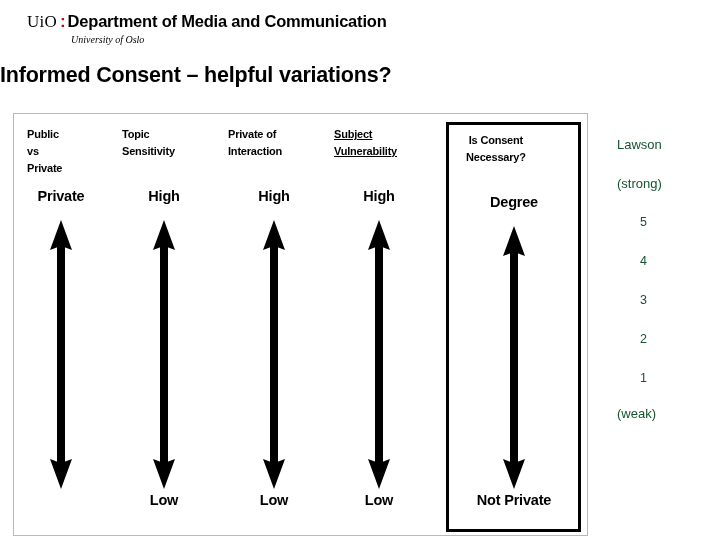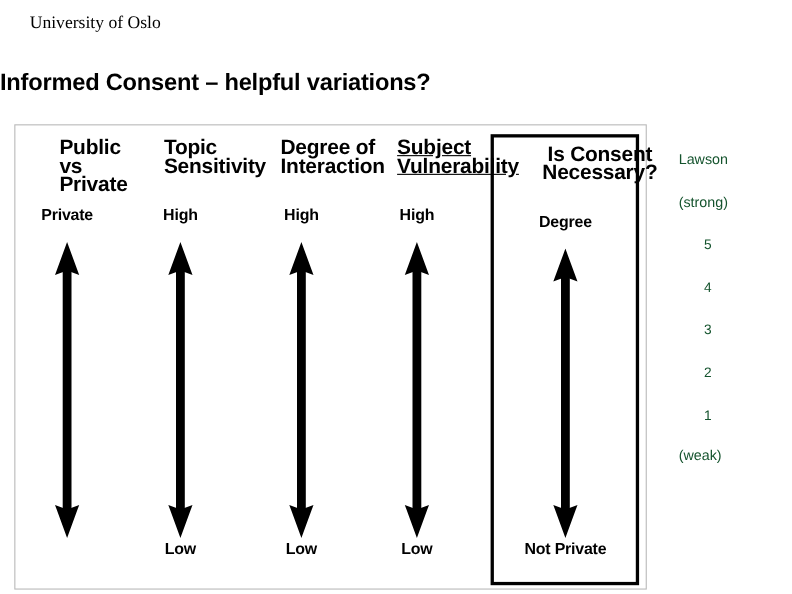--- a/index.html
+++ b/index.html
@@ -45,23 +45,25 @@
   }
   .dept-name {
     font-family: "Liberation Sans", sans-serif;
     font-weight: bold;
     font-size: 16.5px;
     letter-spacing: -0.2px;
   }
   #brand-line2 {
     display: block;
     font-family: "Liberation Serif", serif;
-    font-size: 16px;
+    font-size: 10px;
     line-height: 15px;
+    margin-left: 44px;
     margin-top: 1px;
+    font-style: italic;
   }
 
   
   #slide-title {
     position: absolute;
     left: 0;
     top: 63px;
     width: 720px;
     text-align: left;
     font-family: "Liberation Sans", sans-serif;
@@ -99,25 +101,24 @@
   .axis-col {
     position: absolute;
     top: 0;
     height: 100%;
   }
 
   .col-header {
     position: absolute;
     font-family: "Liberation Sans", sans-serif;
     font-weight: bold;
-    font-size: 19px;
+    font-size: 11px;
     line-height: 17px;
     letter-spacing: -0.2px;
     white-space: pre-line;
-    margin-left: 27px;
   }
 
   .top-label, .bottom-label {
     position: absolute;
     font-family: "Liberation Sans", sans-serif;
     font-weight: bold;
     font-size: 14.5px;
     letter-spacing: -0.2px;
     text-align: center;
     white-space: nowrap;
@@ -149,20 +150,23 @@
   }
   .scale-num {
     left: 48px;
     font-size: 12.5px;
   }
 </style>
 </head>
 <body>
 
 <div id="brand">
+  <span id="brand-line1">
+    <span class="uio-mark">UiO</span><span class="uio-colon">:</span><span class="dept-name">Department of Media and Communication</span>
+  </span>
   <span id="brand-line2">University of Oslo</span>
 </div>
 
 <div id="slide-title">Informed Consent – helpful variations?</div>
 
 <div id="figure">
 
   <div id="consent-box"></div>
 
   <div class="axis-col">
@@ -181,21 +185,21 @@
 Sensitivity</div>
     <div class="top-label" style="left:150px; top:74px;">High</div>
     <svg class="arrow-svg" style="left:150px; top:106px;" width="26" height="269" viewBox="0 0 26 269">
       <polygon points="13,0 24,30 16,27 16,242 24,239 13,269 2,239 10,242 10,27 2,30" fill="#000000"></polygon>
       <rect x="9" y="22" width="8" height="225" fill="#000000"></rect>
     </svg>
     <div class="bottom-label" style="left:150px; top:378px;">Low</div>
   </div>
 
   <div class="axis-col">
-    <div class="col-header" style="left:214px; top:12px;">Degree of
+    <div class="col-header" style="left:214px; top:12px;">Private of
 Interaction</div>
     <div class="top-label" style="left:260px; top:74px;">High</div>
     <svg class="arrow-svg" style="left:260px; top:106px;" width="26" height="269" viewBox="0 0 26 269">
       <polygon points="13,0 24,30 16,27 16,242 24,239 13,269 2,239 10,242 10,27 2,30" fill="#000000"></polygon>
       <rect x="9" y="22" width="8" height="225" fill="#000000"></rect>
     </svg>
     <div class="bottom-label" style="left:260px; top:378px;">Low</div>
   </div>
 
   <div class="axis-col">

